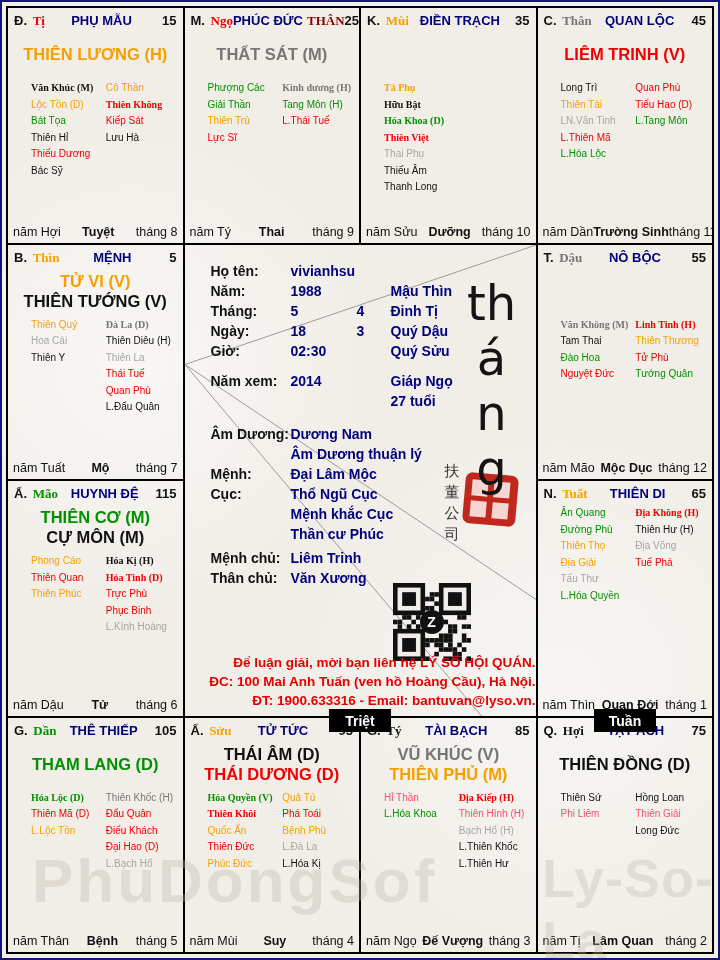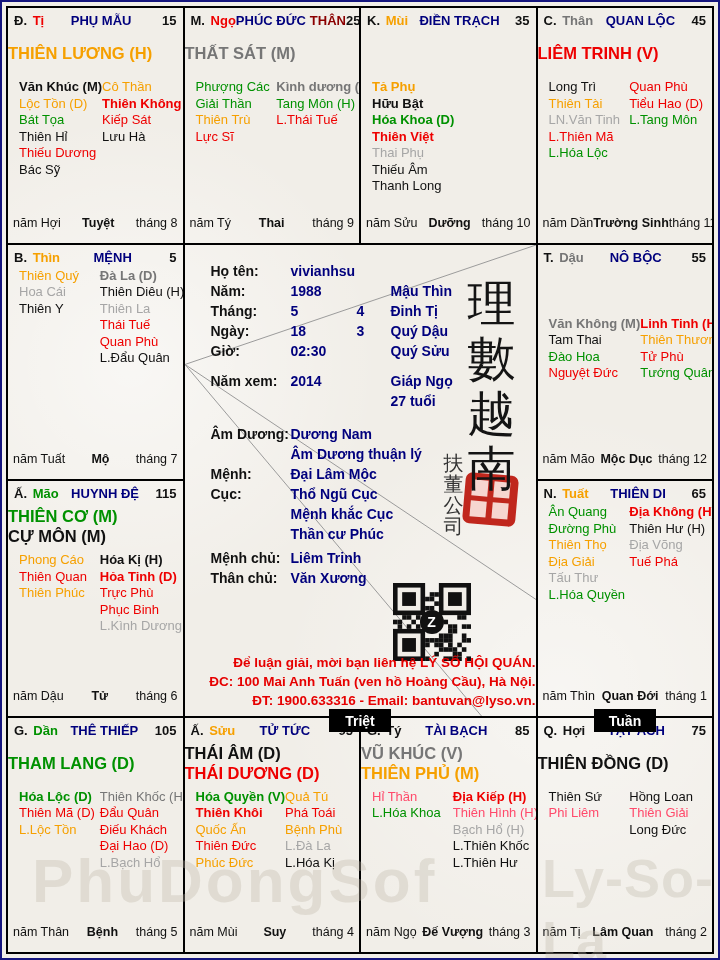--- a/index.html
+++ b/index.html
@@ -19,43 +19,43 @@
   }
   .palace{position:relative;border:1px solid #000;overflow:hidden;}
   .p-head{display:flex;justify-content:space-between;align-items:baseline;padding:5px 6px 0 6px;font-size:13px;font-weight:bold;white-space:nowrap;}
   .p-cb{flex:0 0 auto;}
   .p-can{color:#111;}
   .p-chi{margin-left:2px;}
   .p-mid{flex:1;text-align:center;}
   .p-name{color:#00007d;text-align:center;}
   .p-extra{margin-left:4px;}
   .p-num{flex:0 0 auto;font-weight:bold;color:#111;}
-  .p-main{height:46px;display:flex;flex-direction:column;justify-content:center;text-align:left;font-size:16.5px;font-weight:bold;line-height:20px;padding-top:2px;}
-  .p-stars{display:flex;font-size:13px;line-height:16.5px;padding:3px 2px 0 11px;}
+  .p-main{height:46px;display:flex;flex-direction:column;justify-content:center;text-align:center;font-size:16.5px;font-weight:bold;line-height:20px;padding-top:2px;}
+  .p-stars{display:flex;font-size:10px;line-height:16.5px;padding:3px 2px 0 23px;}
   .p-col-left{flex:0 0 50%;}
   .p-col-right{flex:1;}
   .star{white-space:nowrap;}
-  .p-foot{position:absolute;left:5px;right:5px;bottom:13px;display:flex;font-size:12.5px;white-space:nowrap;}
+  .p-foot{position:absolute;left:5px;right:5px;bottom:4px;display:flex;font-size:12.5px;white-space:nowrap;}
   .p-year{flex:0 0 auto;}
   .p-stage{flex:1;text-align:center;font-weight:bold;}
   .p-month{flex:0 0 auto;}
-  .bold{font-weight:bold;}
+  .bold{font-weight:bold;font-family:Liberation Serif, serif;}
   .c-black{color:#111;}.c-orange{color:#f6a000;}
   .c-green{color:#009100;}.c-red{color:#ee0000;}.c-pink{color:#ff4a6b;}
   .c-gray{color:#a6a6a6;}.c-dgray{color:#767676;}.c-maroon{color:#8b0000;}
   #center-panel{grid-area:2/2/4/4;position:relative;border:1px solid #000;overflow:hidden;}
   #center-lines{position:absolute;left:0;top:0;width:100%;height:100%;}
   #info-rows{position:absolute;left:26px;top:18px;font-size:14px;font-weight:bold;}
   .info-row{height:20px;white-space:nowrap;}
   .i-label{display:inline-block;width:80px;color:#111;vertical-align:top;}
   .i-v1{display:inline-block;min-width:66px;color:#00007d;vertical-align:top;}
   .i-v2{display:inline-block;width:34px;color:#00007d;vertical-align:top;}
   .i-v3{color:#00007d;}
   #calli-main{position:absolute;left:281px;top:31px;width:52px;font-size:48px;line-height:55px;color:#141414;word-break:break-all;text-align:center;font-family:"DejaVu Sans",sans-serif;z-index:6;}
-  #calli-side{position:absolute;left:259px;top:208px;width:17px;font-size:20px;line-height:21px;color:#333;word-break:break-all;text-align:center;font-family:"DejaVu Sans",sans-serif;z-index:6;}
+  #calli-side{position:absolute;left:259px;top:216px;width:17px;font-size:15px;line-height:21px;color:#333;word-break:break-all;text-align:center;font-family:"DejaVu Sans",sans-serif;z-index:6;}
   #seal{position:absolute;left:279px;top:229px;width:53px;height:51px;background:#c0271d;border-radius:7px;transform:rotate(5deg);z-index:5;}
   #seal .sg{position:absolute;background:rgba(255,246,240,.85);}
   #qr{position:absolute;left:208px;top:338px;width:78px;height:78px;z-index:6;}
   #qr-logo{position:absolute;left:27px;top:27px;width:24px;height:24px;background:#111;border-radius:50%;color:#fff;font-size:14px;font-weight:bold;display:flex;align-items:center;justify-content:center;}
   #contact{position:absolute;left:0;right:0;bottom:6px;text-align:right;color:#e60000;font-weight:bold;font-size:13.5px;line-height:19px;z-index:7;white-space:nowrap;}
   .gate{position:absolute;width:62px;height:23px;background:#000;color:#fff;font-weight:bold;font-size:14px;display:flex;align-items:center;justify-content:center;z-index:40;}
   #triet{left:327px;top:707px;}
   #tuan{left:592px;top:707px;}
   .wm{position:absolute;color:#beb7a8;opacity:.33;font-weight:bold;z-index:30;pointer-events:none;letter-spacing:3px;font-size:62px;}
   #wm-left{left:30px;top:843px;}
@@ -82,21 +82,21 @@
           <div class="info-row"><span class="i-label"></span><span class="i-v1"></span><span class="i-v2"></span><span class="i-v3">27 tuổi</span></div>
           <div class="info-row" style="margin-top: 13px;"><span class="i-label">Âm Dương:</span><span class="i-v1">Dương Nam</span><span class="i-v2"></span><span class="i-v3"></span></div>
           <div class="info-row"><span class="i-label"></span><span class="i-v1">Âm Dương thuận lý</span><span class="i-v2"></span><span class="i-v3"></span></div>
           <div class="info-row"><span class="i-label">Mệnh:</span><span class="i-v1">Đại Lâm Mộc</span><span class="i-v2"></span><span class="i-v3"></span></div>
           <div class="info-row"><span class="i-label">Cục:</span><span class="i-v1">Thổ Ngũ Cục</span><span class="i-v2"></span><span class="i-v3"></span></div>
           <div class="info-row"><span class="i-label"></span><span class="i-v1">Mệnh khắc Cục</span><span class="i-v2"></span><span class="i-v3"></span></div>
           <div class="info-row"><span class="i-label"></span><span class="i-v1">Thần cư Phúc</span><span class="i-v2"></span><span class="i-v3"></span></div>
           <div class="info-row" style="margin-top: 4px;"><span class="i-label">Mệnh chủ:</span><span class="i-v1">Liêm Trinh</span><span class="i-v2"></span><span class="i-v3"></span></div>
           <div class="info-row"><span class="i-label">Thân chủ:</span><span class="i-v1">Văn Xương</span><span class="i-v2"></span><span class="i-v3"></span></div>
         </div>
-      <div id="calli-main">理數越南</div>
+      <div id="calli-main">tháng</div>
       <div id="calli-side">扶董公司</div>
       <div id="seal">
         <div class="sg" style="left:7px;top:7px;width:16px;height:16px;"></div>
         <div class="sg" style="left:29px;top:7px;width:16px;height:16px;"></div>
         <div class="sg" style="left:7px;top:28px;width:16px;height:16px;"></div>
         <div class="sg" style="left:29px;top:28px;width:16px;height:16px;"></div>
       </div>
       <div id="qr">
         <svg id="qr-svg" viewBox="0 0 78 78" width="78" height="78">
             <rect x="36.705882352941174" y="9.176470588235293" width="4.588235294117647" height="4.588235294117647" fill="#111"></rect>
@@ -285,20 +285,24 @@
       <span class="p-stage">Trường Sinh</span>
       <span class="p-month">tháng 11</span>
     </div>
   </div>
       <div class="palace" style="grid-area: 2 / 1;">
     <div class="p-head">
       <span class="p-cb"><span class="p-can">B. </span><span class="p-chi bold c-orange">Thìn</span></span>
       <span class="p-mid"><span class="p-name">MỆNH</span><span class="p-extra bold"></span></span>
       <span class="p-num">5</span>
     </div>
+    <div class="p-main">
+          <div class="main-star c-orange">TỬ VI (V)</div>
+          <div class="main-star c-black">THIÊN TƯỚNG (V)</div>
+        </div>
     <div class="p-stars">
       <div class="p-col p-col-left">
             <div class="star c-orange">Thiên Quý</div>
             <div class="star c-gray">Hoa Cái</div>
             <div class="star c-black">Thiên Y</div>
           </div>
       <div class="p-col p-col-right">
             <div class="star c-dgray bold">Đà La (D)</div>
             <div class="star c-black">Thiên Diêu (H)</div>
             <div class="star c-gray">Thiên La</div>
@@ -354,21 +358,21 @@
       <div class="p-col p-col-left">
             <div class="star c-orange">Phong Cáo</div>
             <div class="star c-red">Thiên Quan</div>
             <div class="star c-orange">Thiên Phúc</div>
           </div>
       <div class="p-col p-col-right">
             <div class="star c-black bold">Hóa Kị (H)</div>
             <div class="star c-red bold">Hỏa Tinh (D)</div>
             <div class="star c-red">Trực Phù</div>
             <div class="star c-red">Phục Binh</div>
-            <div class="star c-gray">L.Kình Dương</div>
+            <div class="star c-gray">L.Kình Hoàng</div>
           </div>
     </div>
     <div class="p-foot">
       <span class="p-year">năm Dậu</span>
       <span class="p-stage">Tử</span>
       <span class="p-month">tháng 6</span>
     </div>
   </div>
       <div class="palace" style="grid-area: 3 / 4;">
     <div class="p-head">

